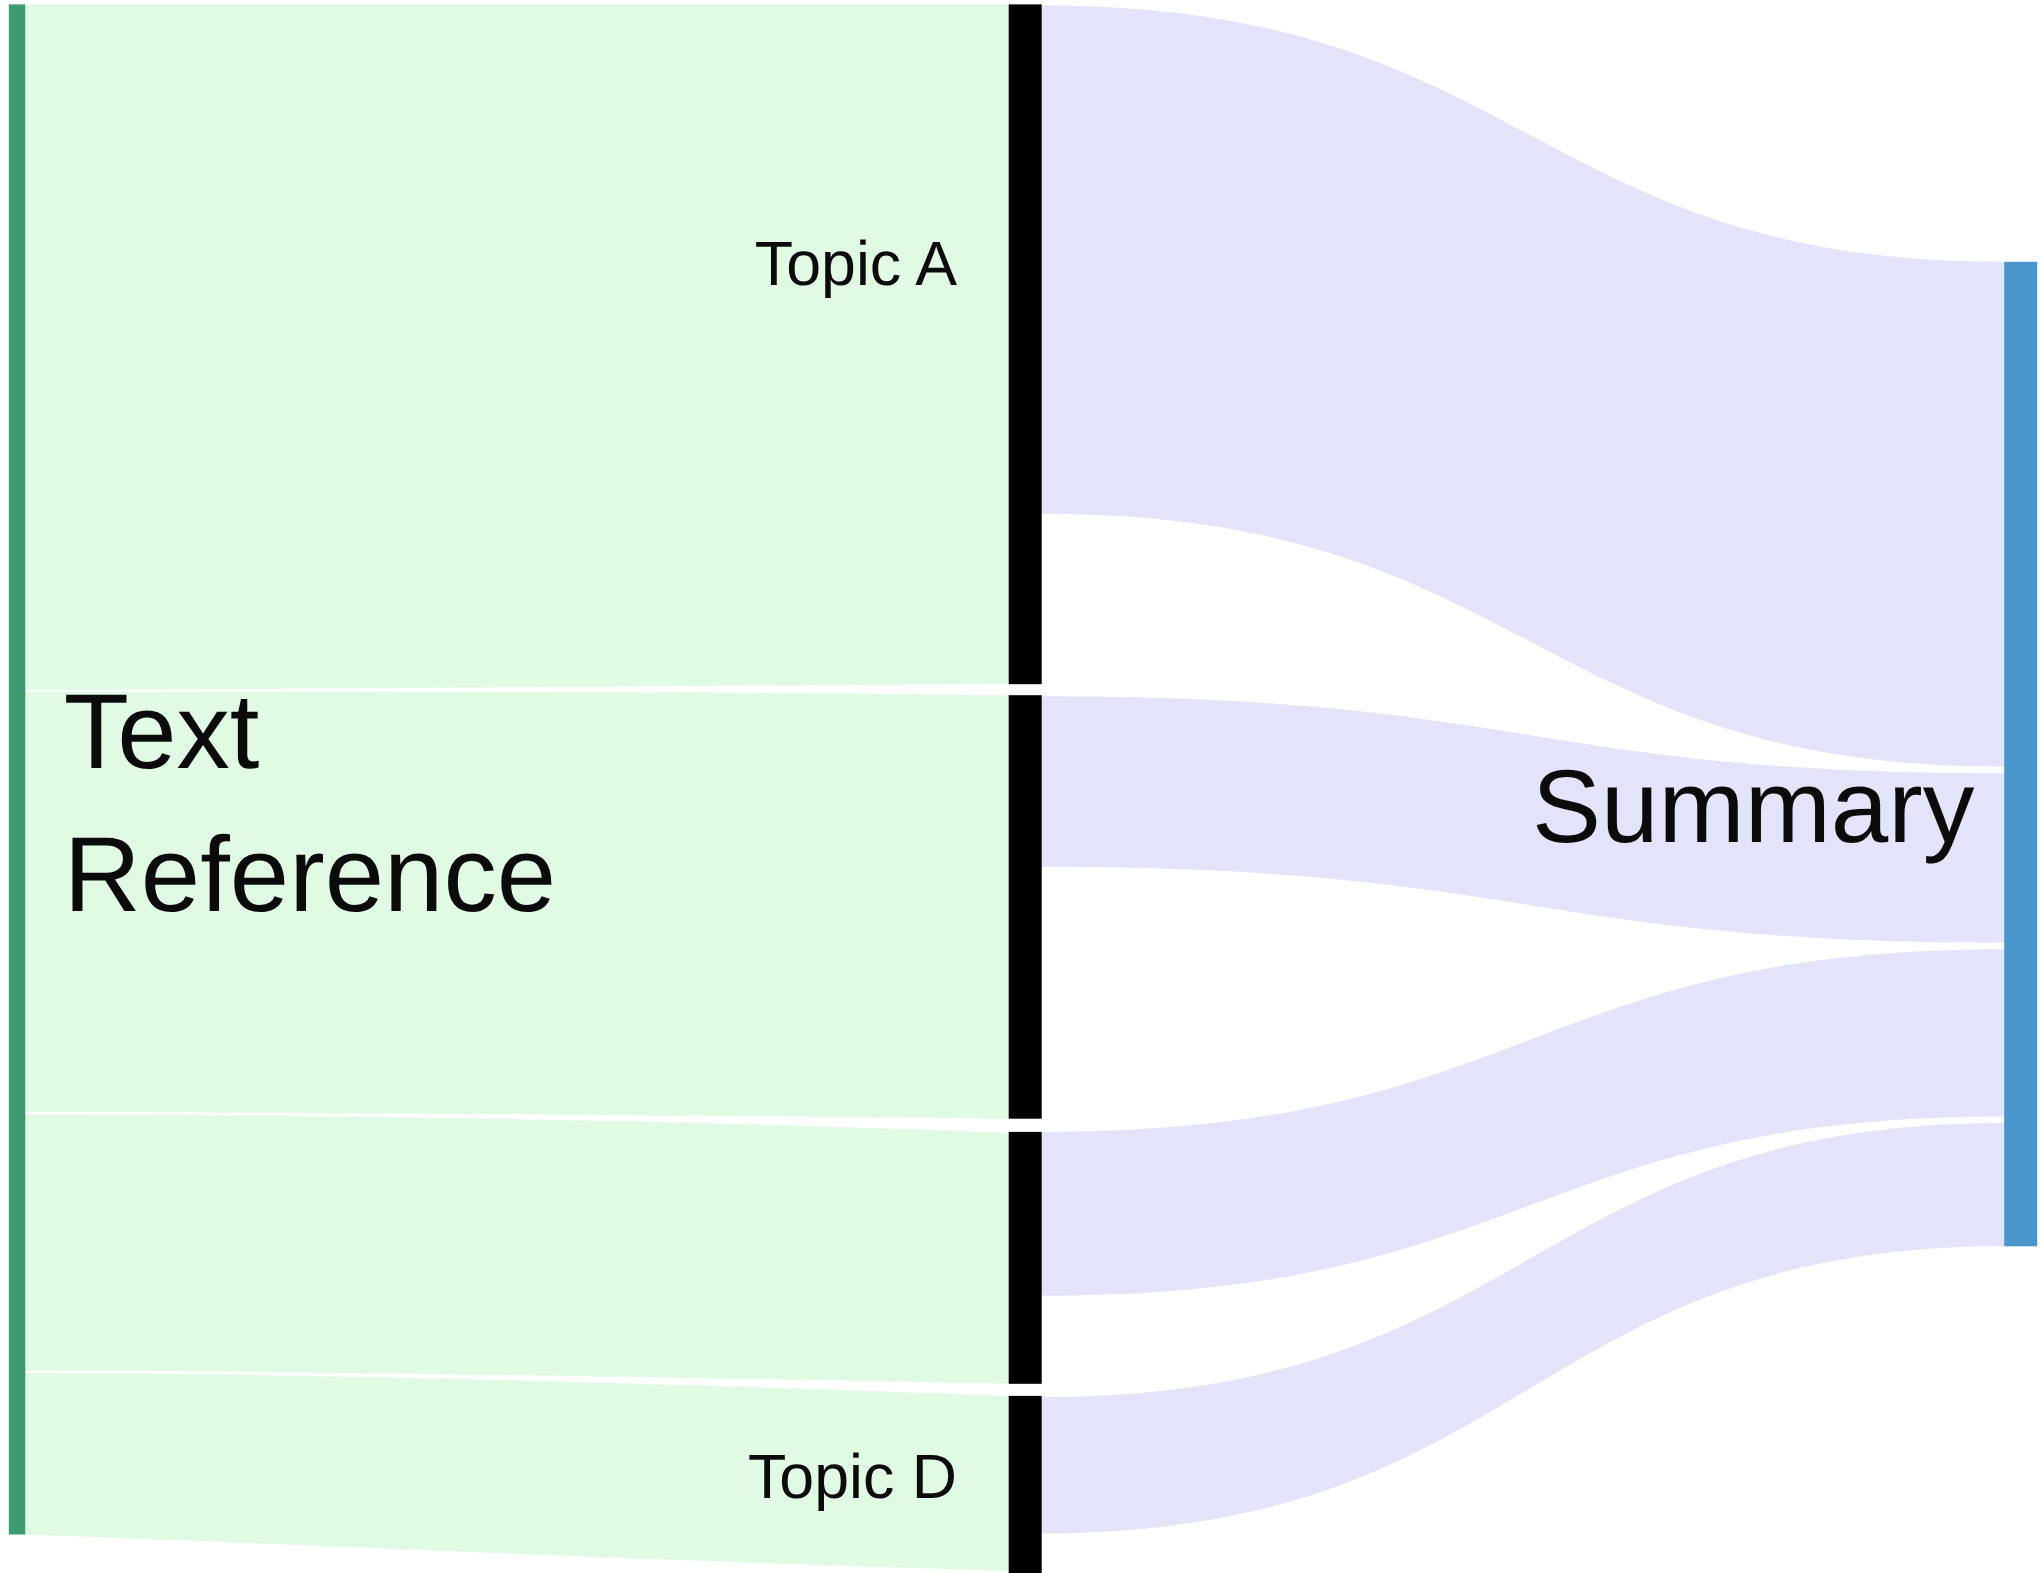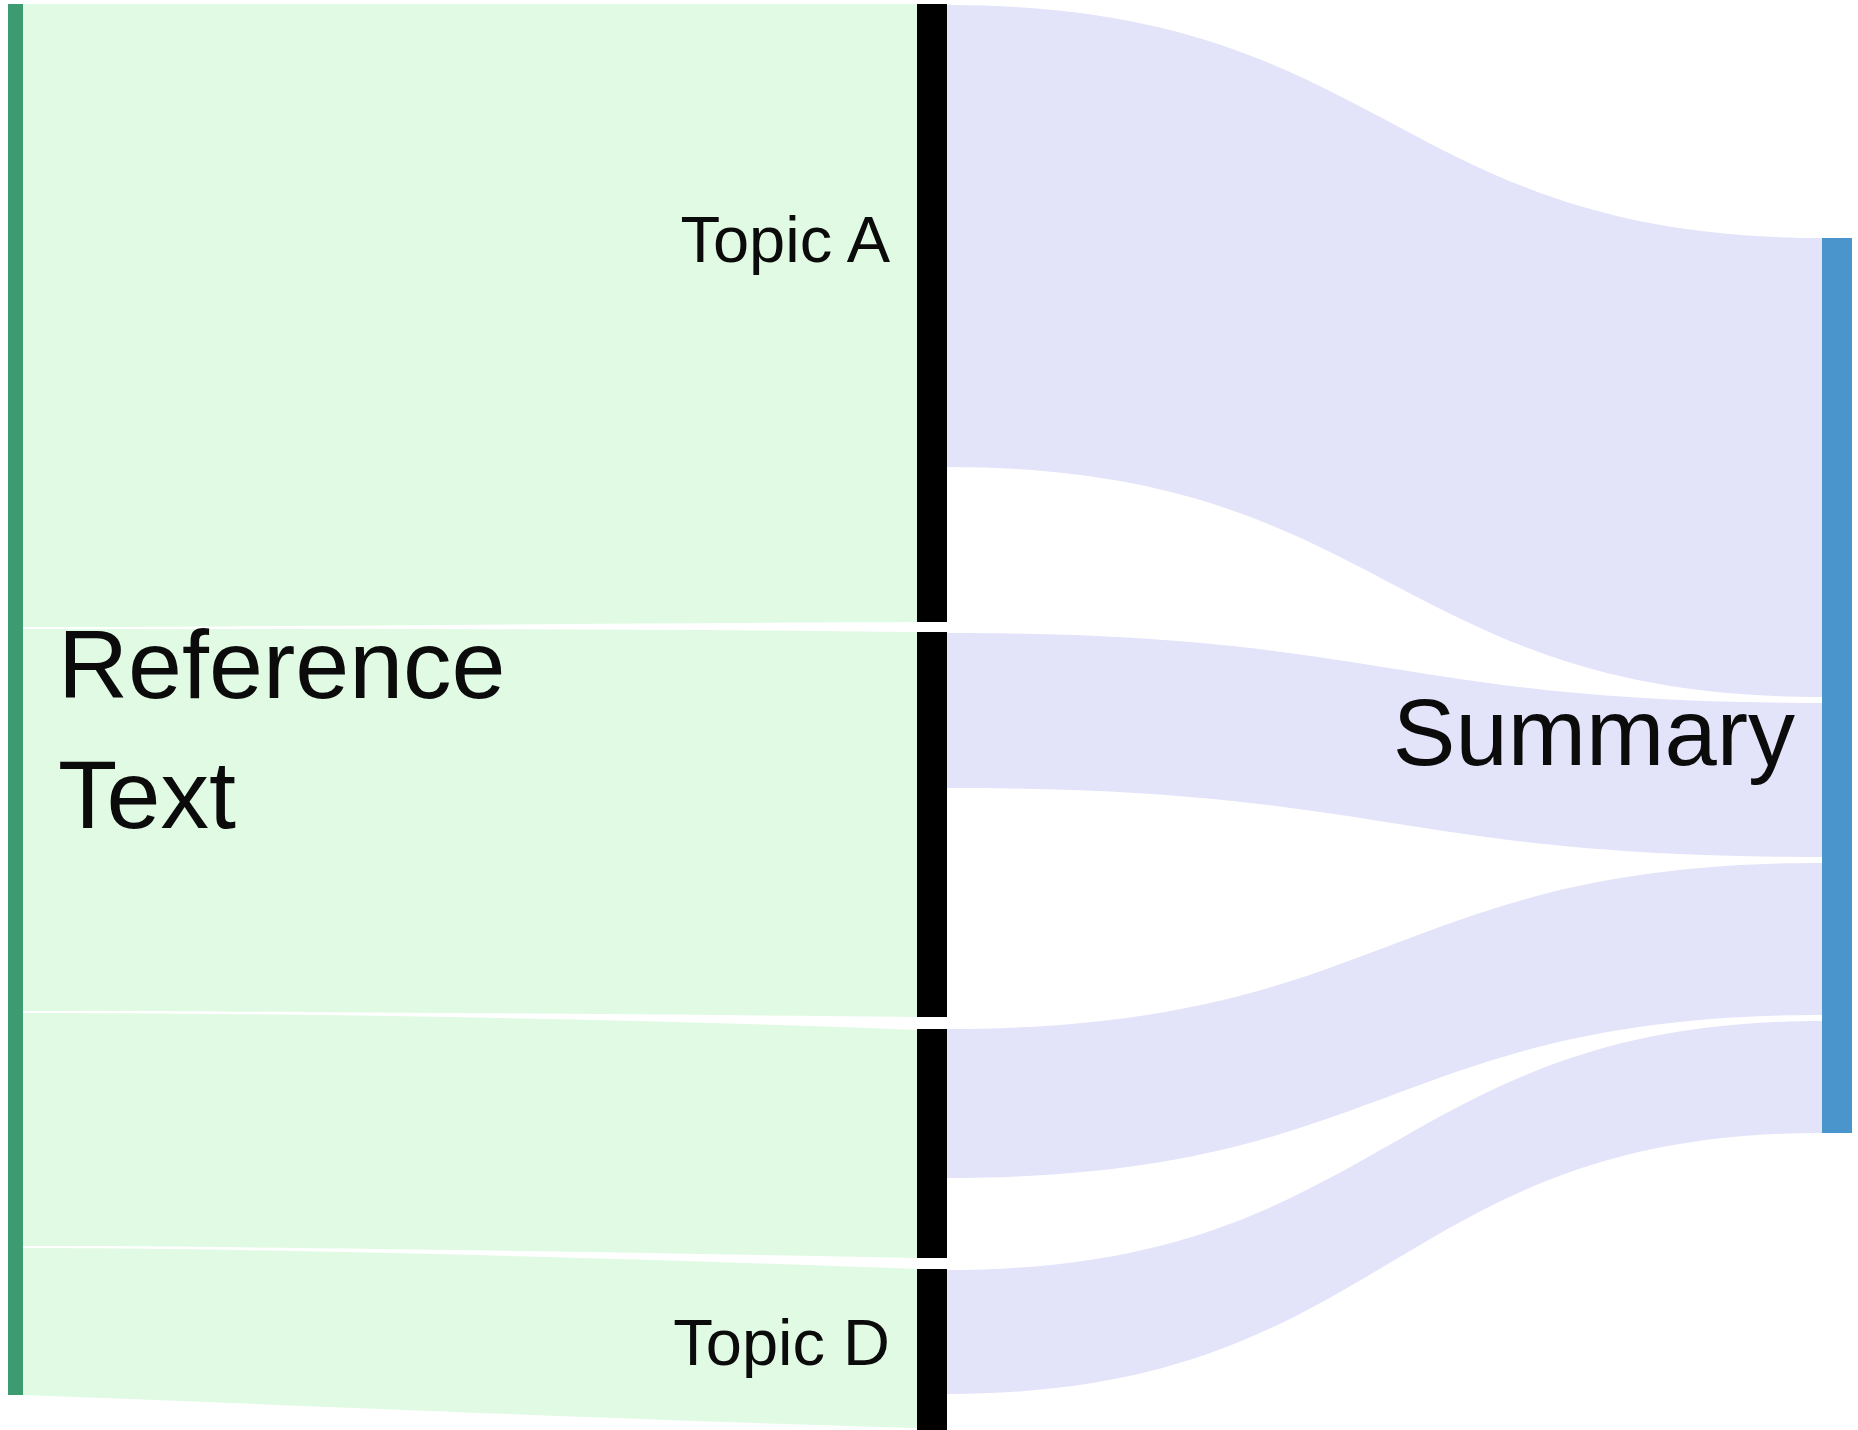--- a/index.html
+++ b/index.html
@@ -29,22 +29,22 @@
     white-space: nowrap;
   }
   .source-label {
     left: 58px;
     top: 600px;
     font-size: 97px;
     line-height: 130px;
     text-align: left;
   }
   .topic-label {
-    right: 968px;
-    font-size: 65px;
+    right: 988px;
+    font-size: 57px;
     line-height: 68px;
     text-align: left;
   }
   .topic-label-a { top: 206px; }
   .topic-label-b { top: 782px; }
   .topic-label-c { top: 1108px; }
   .topic-label-d { top: 1309px; }
   .summary-label {
     right: 63px;
     top: 684px;
@@ -74,22 +74,22 @@
 
     <rect x="917" y="4" width="30" height="618" fill="#000000"></rect>
     <rect x="917" y="632" width="30" height="385" fill="#000000"></rect>
     <rect x="917" y="1029" width="30" height="229" fill="#000000"></rect>
     <rect x="917" y="1269" width="30" height="161" fill="#000000"></rect>
 
     <rect x="1822" y="238" width="30" height="895" fill="#4b95cd"></rect>
   </svg>
 
   <div class="label source-label">
+    <div>Text</div>
     <div>Reference</div>
-    <div>Text</div>
   </div>
 
   <div class="label topic-label topic-label-a">Topic A</div>
   <div class="label topic-label topic-label-d">Topic D</div>
 
   <div class="label summary-label">Summary</div>
 
 </div>
 
 </body></html>

